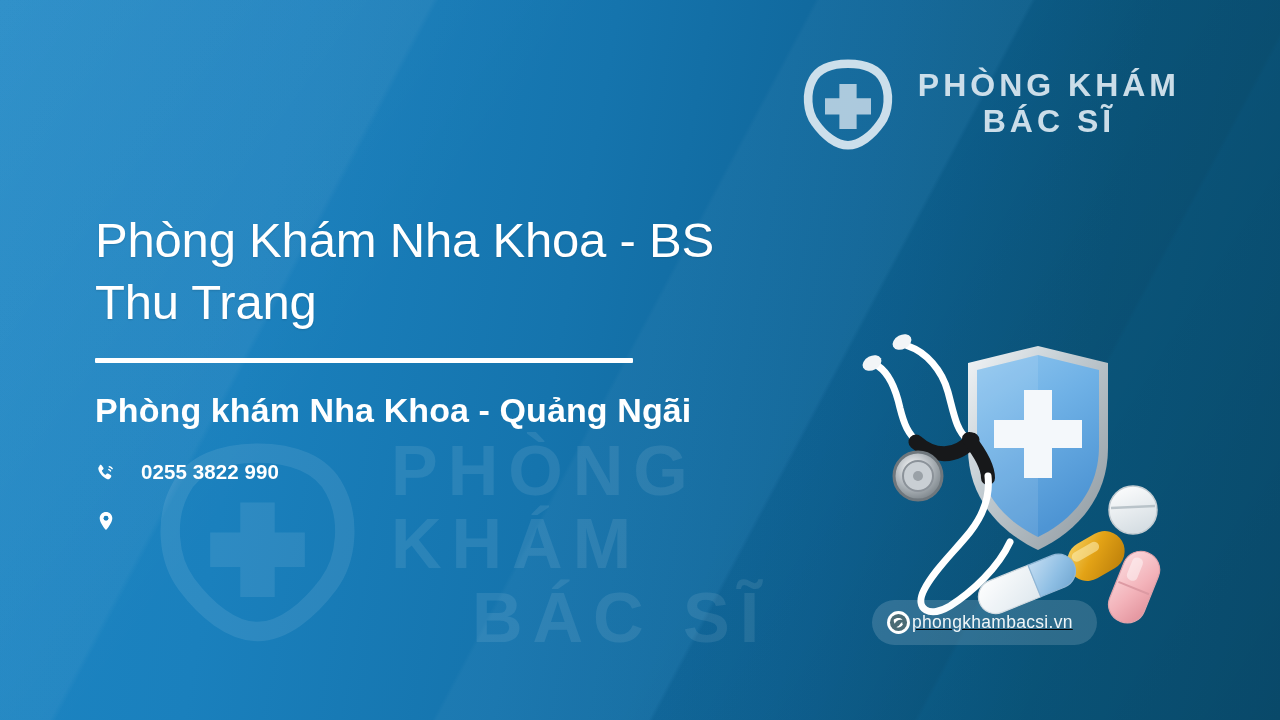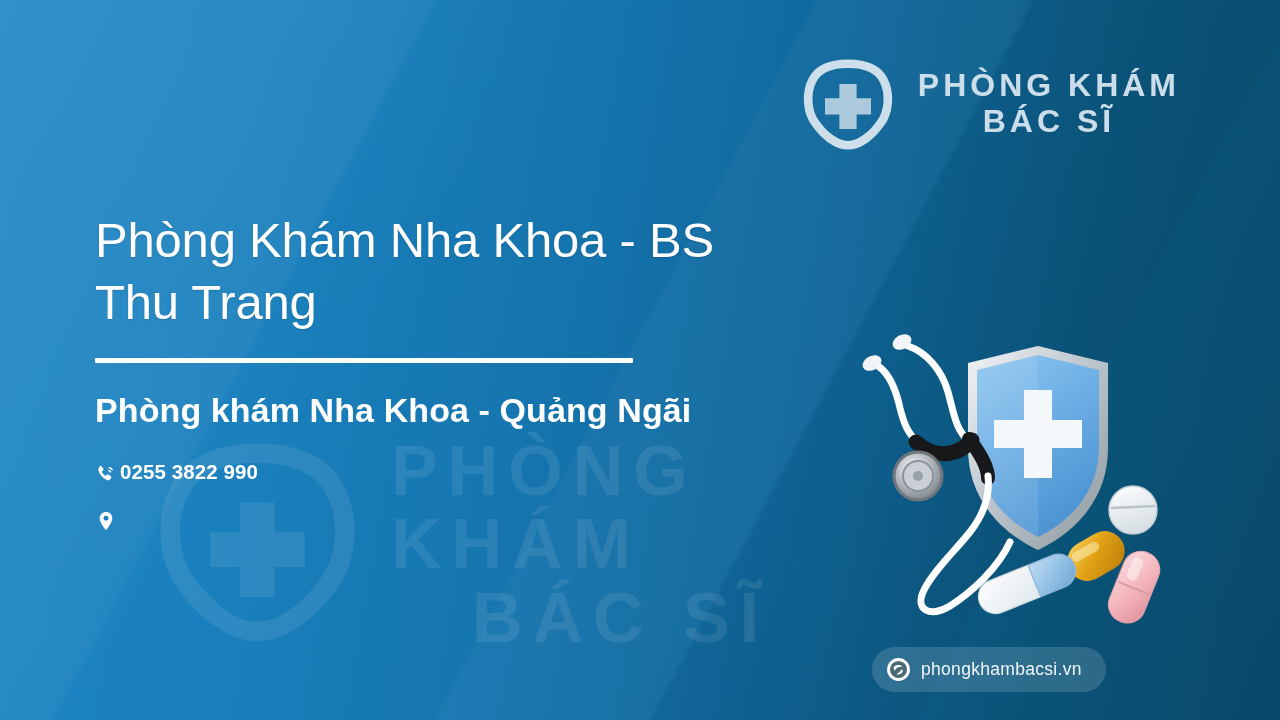--- a/index.html
+++ b/index.html
@@ -63,36 +63,36 @@
   }
   .divider {
     margin-top:25px; width:538px; height:5px;
     background:#ffffff; border-radius:1px;
   }
   .subtitle {
     margin-top:28px; color:#ffffff;
     font-size:34px; font-weight:bold; letter-spacing:0.1px;
   }
   .contact { margin-top:27px; }
-  .row { display:flex; align-items:flex-end; gap:3px; margin-bottom:20px; }
+  .row { display:flex; align-items:center; gap:24px; margin-bottom:20px; }
   .row .ico { flex:0 0 auto; width:22px; height:26px; margin-top:1px; }
   .row .txt {
     color:#ffffff; font-size:20.5px; font-weight:bold;
     line-height:1.42; letter-spacing:0.1px;
   }
 
   
   .illus { position:absolute; left:838px; top:318px; width:352px; height:306px; }
 
   
   .badge {
-    position:absolute; left:872px; top:647px;
-    display:flex; align-items:center; gap:10px;
+    position:absolute; left:872px; top:600px;
+    display:flex; align-items:center; gap:1px;
     background:rgba(235,245,248,0.16);
-    border-radius:26px; padding:10px 24px 10px 14px;
+    border-radius:26px; padding:10px 24px 10px 14px;text-decoration:underline;
   }
   .badge-ico { width:25px; height:25px; flex:0 0 auto; }
   .badge-txt { color:#f0f6f8; font-size:17.5px; letter-spacing:0.3px; }
 </style>
 </head>
 <body>
 
 <div class="banner">
   <div class="sheen"></div>
 

